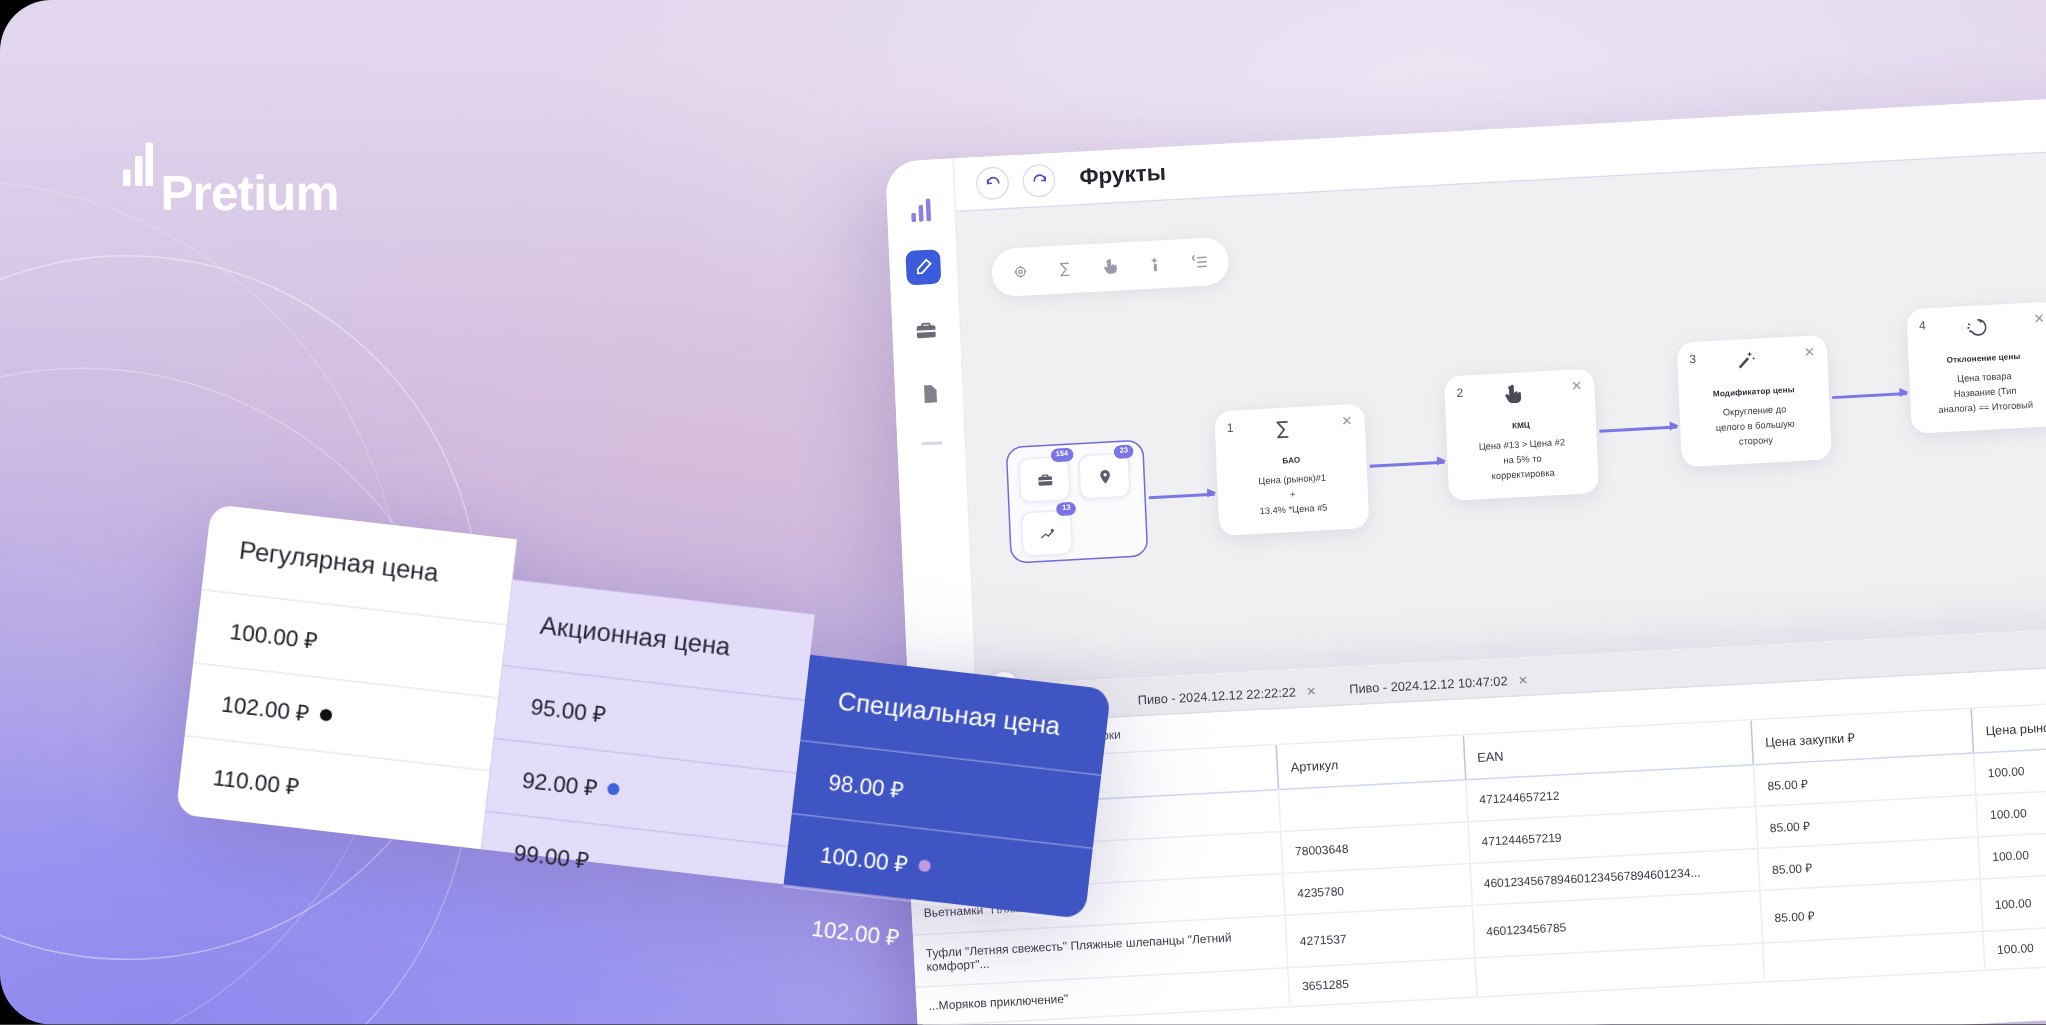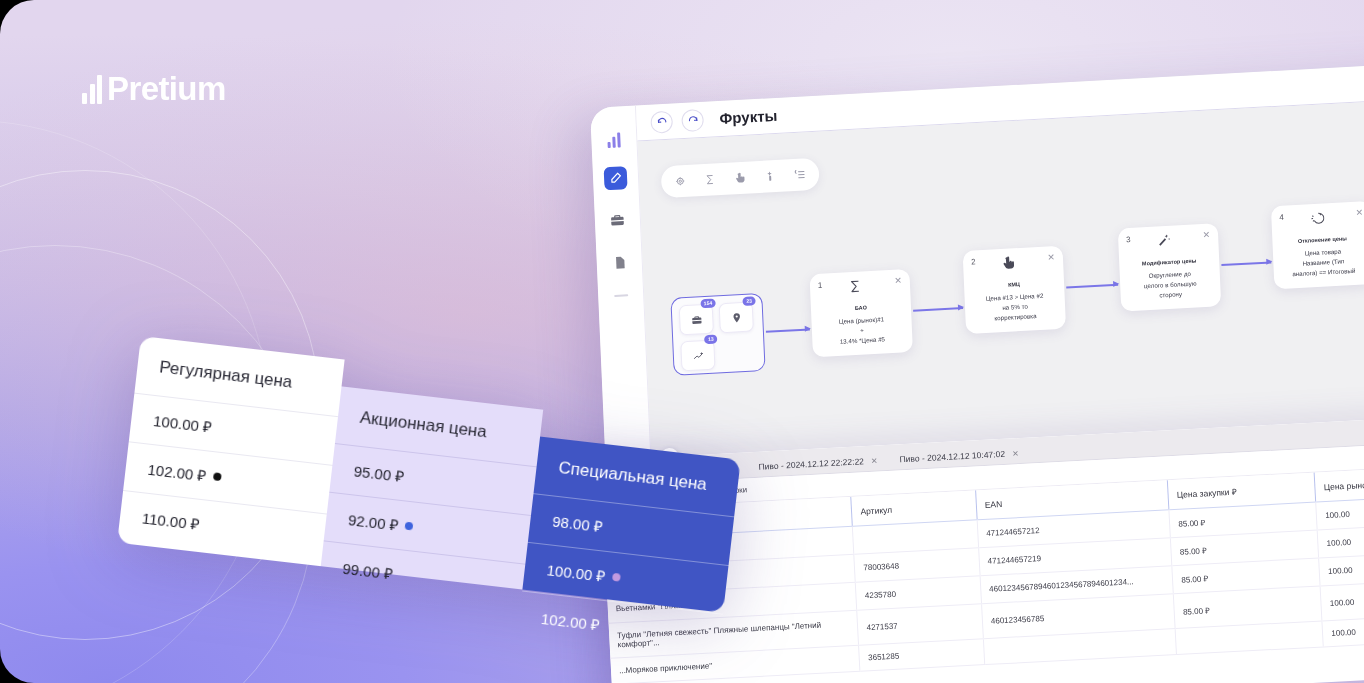--- a/index.html
+++ b/index.html
@@ -38,21 +38,21 @@
   .logo {
     position:absolute; left:82px; top:72px;
     display:flex; align-items:center; gap:3px;
     z-index:20;
   }
   .logo-bars { display:flex; align-items:flex-end; gap:2.5px; height:30px; margin-right:2px; }
   .logo-bars i { display:block; width:5px; background:#fff; border-radius:1px; }
   .logo-bars i:nth-child(1){ height:11px; }
   .logo-bars i:nth-child(2){ height:20px; }
   .logo-bars i:nth-child(3){ height:29px; }
-  .logo-text { color:#fff; font-size:33px; font-weight:700; letter-spacing:-.6px; line-height:1; }
+  .logo-text { color:#fff; font-size:33px; font-weight:700; letter-spacing:-.6px; line-height:1;margin-top:40px; }
 
   
   .app-window {
     position:absolute;
     left:590px; top:108px;
     width:900px; height:600px;
     background:#f0f0f2;
     border-radius:22px 22px 0 0;
     transform: rotate(-3.1deg) skewX(-0.6deg);
     transform-origin: 0 0;

